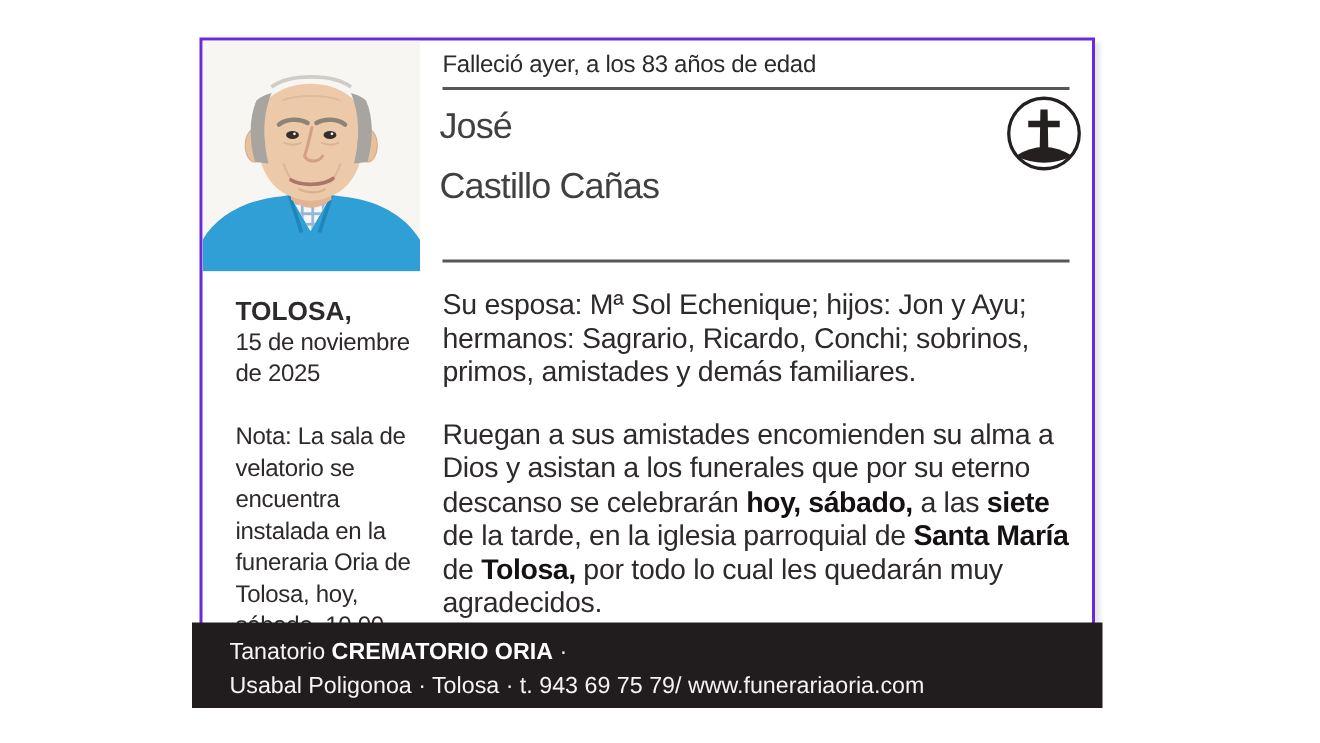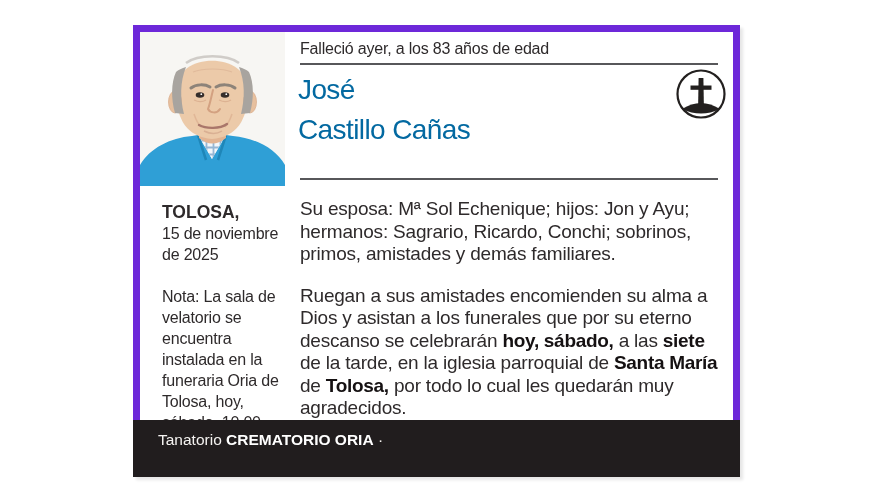--- a/index.html
+++ b/index.html
@@ -11,21 +11,21 @@
     font-family: "Liberation Sans", sans-serif;
     overflow: hidden;
   }
   .obit-card {
     position: absolute;
     left: 133px;
     top: 25px;
     width: 593px;
     height: 438px;
     background: #ffffff;
-    border: 7px solid #6d28d9;
+    border: 2px solid #6d28d9;
     box-shadow: 3px 3px 3px rgba(0,0,0,0.10);
   }
   .photo {
     position: absolute;
     left: 0;
     top: 0;
     width: 145px;
     height: 154px;
     overflow: hidden;
   }
@@ -46,25 +46,25 @@
     height: 2px;
     background: #57575a;
   }
   .rule-top { top: 31px; }
   .rule-under-name { top: 146px; }
   .name {
     position: absolute;
     left: 158px;
     top: 38px;
     width: 360px;
-    font-size: 28px;
+    font-size: 24px;
     line-height: 40px;
     font-weight: 400;
     letter-spacing: -0.6px;
-    color: #0369a1;
+    color: #404040;
   }
   .cross-badge {
     position: absolute;
     right: 6px;
     top: 36px;
     width: 52px;
     height: 52px;
   }
   .left-col {
     position: absolute;
@@ -192,15 +192,16 @@
     <div class="note">Nota: La sala de velatorio se encuentra instalada en la funeraria Oria de Tolosa, hoy, sábado, 10.00-13.00.</div>
   </div>
 
   <div class="right-col">
     <div class="para">Su esposa: Mª Sol Echenique; hijos: Jon y Ayu; hermanos: Sagrario, Ricardo, Conchi; sobrinos, primos, amistades y demás familiares.</div>
     <div class="para"><span>Ruegan a sus amistades encomienden su alma a Dios y asistan a los funerales que por su eterno descanso se celebrarán </span><b>hoy, sábado,</b><span> a las </span><b>siete</b><span> de la tarde, en la iglesia parroquial de </span><b>Santa María</b><span> de </span><b>Tolosa,</b><span> por todo lo cual les quedarán muy agradecidos.</span></div>
   </div>
 
   <div class="footer-bar">
     <div><span>Tanatorio </span><b>CREMATORIO ORIA</b><span> ·</span></div>
+    <div>Usabal Poligonoa · Tolosa · t. 943 69 75 79/ www.funerariaoria.com</div>
   </div>
 
 </div>
 
 </body></html>

